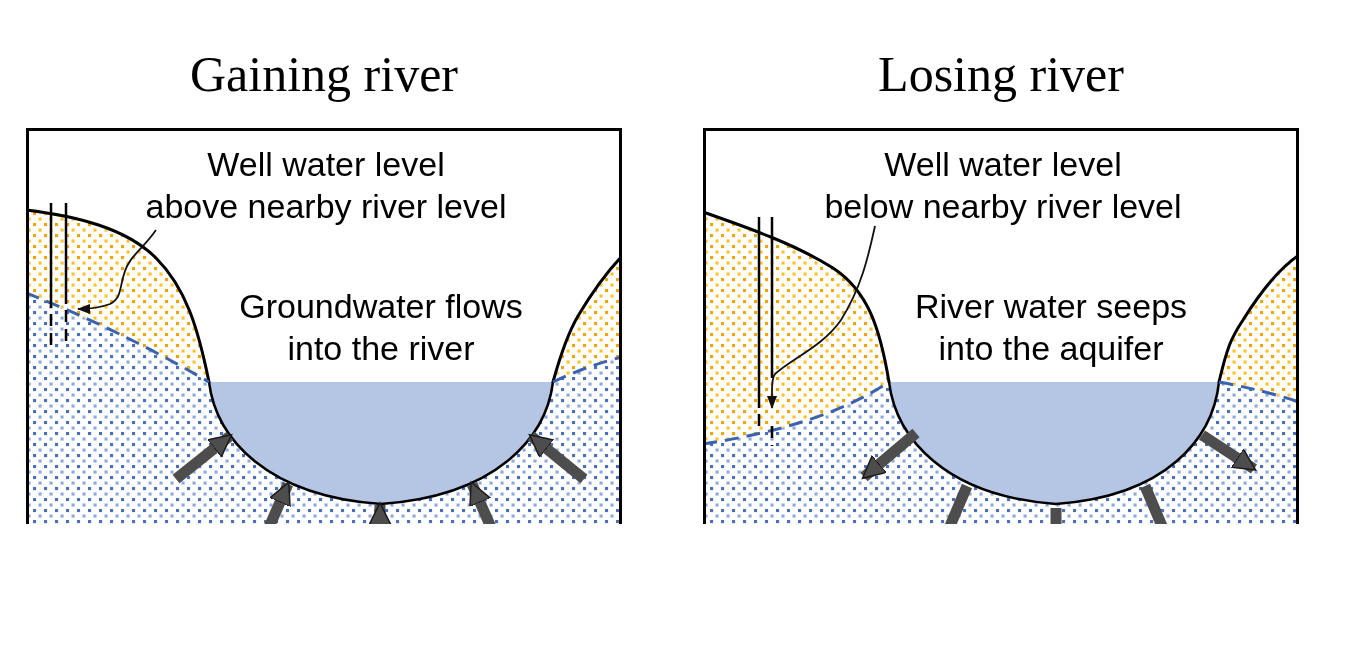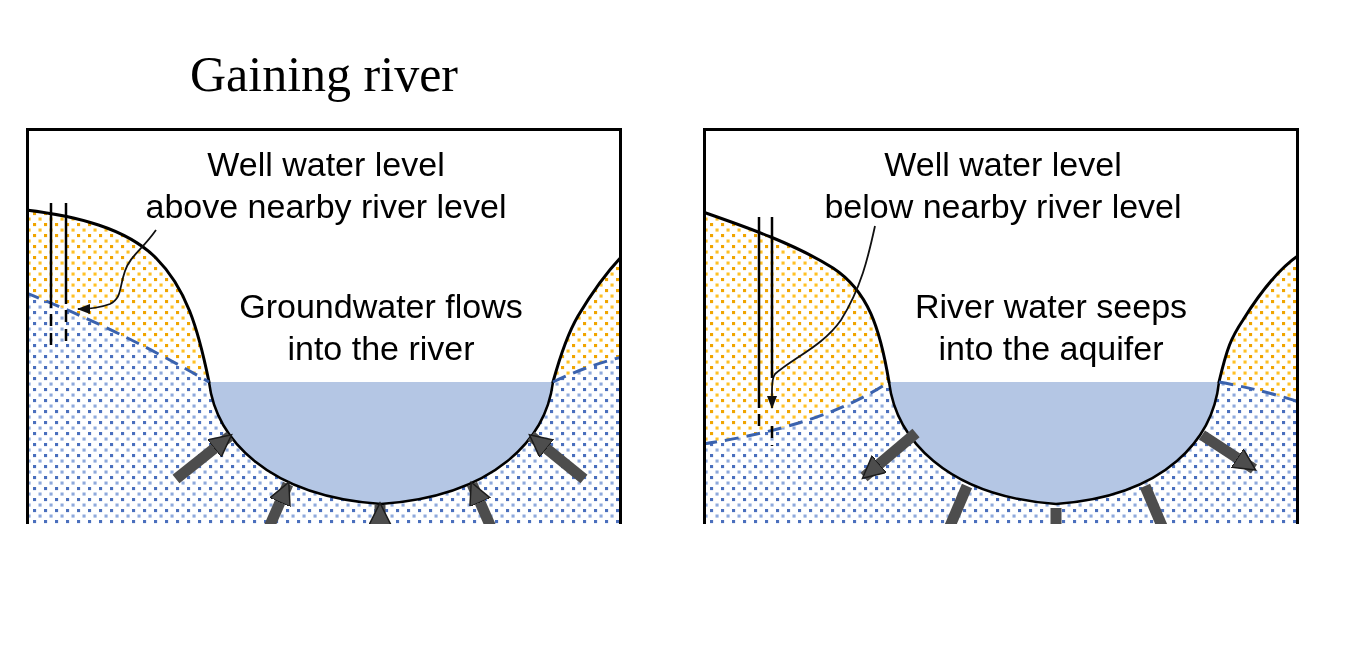--- a/index.html
+++ b/index.html
@@ -21,20 +21,21 @@
   .leader{fill:none;stroke:#111;stroke-width:1.8;}
   .flowshaft{stroke:#4d4d4d;stroke-width:11;stroke-linecap:butt;}
   .boxborder{fill:none;stroke:#000;stroke-width:3;}
 </style>
 </head>
 <body>
 
 <div class="canvas">
 
   <div class="panel-title title-left">Gaining river</div>
+  <div class="panel-title title-right">Losing river</div>
 
   <svg class="panel left" width="596" height="474" viewBox="0 0 596 474">
     <defs>
       <pattern id="dotsYellow" width="11" height="11" patternUnits="userSpaceOnUse">
         <rect width="11" height="11" fill="#ffffff"></rect>
         <rect x="1.5" y="1.5" width="3.1" height="3.1" fill="#ffc125"></rect>
         <rect x="7" y="7" width="3.1" height="3.1" fill="#f0a500"></rect>
       </pattern>
       <pattern id="dotsBlue" width="11" height="11" patternUnits="userSpaceOnUse">
         <rect width="11" height="11" fill="#ffffff"></rect>

